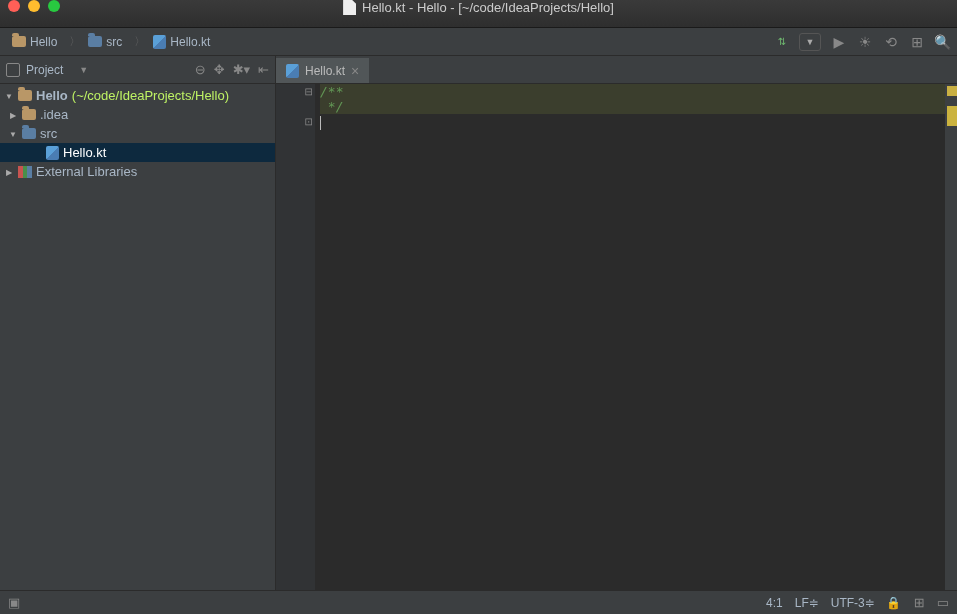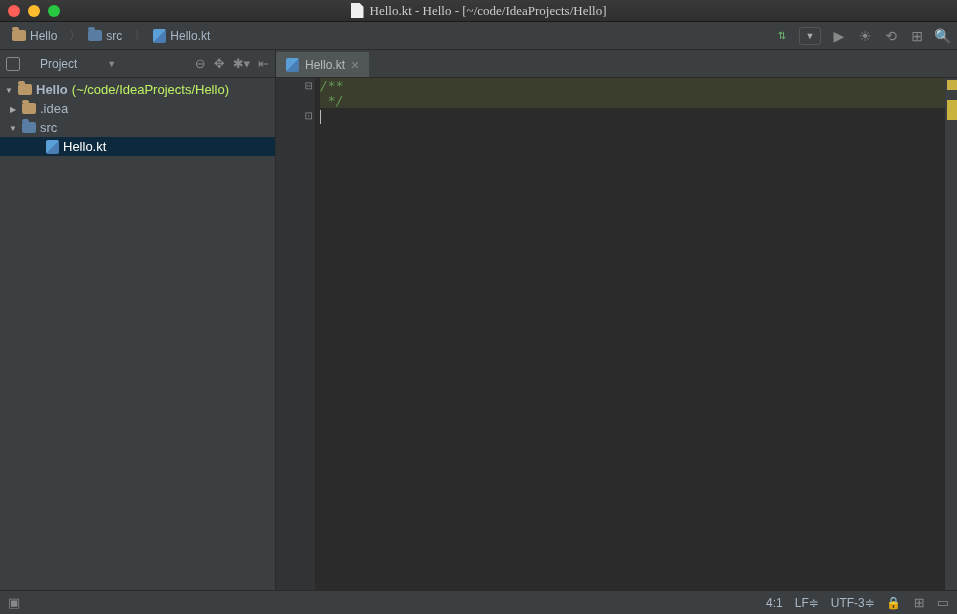--- a/index.html
+++ b/index.html
@@ -6,26 +6,25 @@
 body {
   width: 957px; height: 614px;
   font-family: "Helvetica Neue", Arial, sans-serif;
   font-size: 12px;
   background: #3c3f41;
   color: #a9b7c6;
   overflow: hidden;
   position: relative;
 }
 .titlebar {
-  height: 22px;
+  height: 28px;
   background: linear-gradient(#3a3a3a,#2e2e2e);
-  display: flex; align-items: center;
+  display: flex; 
   position: relative;
   border-bottom: 1px solid #1a1a1a;
-  font-family: Liberation Serif, serif;
 }
 .traffic { display: flex; gap: 8px; margin-left: 8px; }
 .dot { width: 12px; height: 12px; border-radius: 50%; }
 .dot.r { background:#ff5f57; } .dot.y { background:#ffbd2e; } .dot.g { background:#28c940; }
 .title-center {
   position: absolute; left: 0; right: 0; text-align: center;
   color: #ccc; font-size: 13px; display:flex; justify-content:center; align-items:center; gap:6px;
 }
 .file-ic { width:13px;height:15px;background:#eee;display:inline-block;clip-path:polygon(0 0,70% 0,100% 25%,100% 100%,0 100%); }
 .navrow {
@@ -47,21 +46,21 @@
 .dropdown-arrow{width:22px;height:18px;border:1px solid #555;border-radius:3px;display:flex;align-items:center;justify-content:center;font-size:9px;color:#aaa;}
 .content { display:flex; height: calc(100% - 22px - 28px - 24px); }
 .sidebar {
   width: 276px; background:#3c3f41; border-right:1px solid #2b2b2b;
   display:flex; flex-direction:column;
 }
 .side-hdr{
   height:28px;display:flex;align-items:center;justify-content:space-between;
   border-bottom:1px solid #2b2b2b;padding:0 6px;
 }
-.side-hdr-l{display:flex;align-items:center;gap:20px;color:#a9b7c6;}
+.side-hdr-l{display:flex;align-items:center;gap:6px;color:#a9b7c6;}
 .proj-ic{width:14px;height:14px;border:1px solid #888;border-radius:2px;display:inline-block;}
 .combo-arrow{font-size:9px;color:#888;margin-left:10px;}
 .side-hdr-r{display:flex;gap:8px;color:#888;font-size:13px;}
 .tree{padding:2px 0;font-size:13px;}
 .tree-row{display:flex;align-items:center;gap:4px;height:19px;padding-left:4px;}
 .tree-row.sel{background:#0d293e;color:#fff;}
 .arrow{width:10px;text-align:center;color:#aaa;font-size:10px;}
 .arrow.d::before{content:"▼";font-size:8px;}
 .arrow.r::before{content:"▶";font-size:8px;}
 .indent1{padding-left:8px;}
@@ -164,20 +163,25 @@
       </div>
       <div class="tree-row indent1">
         <span class="arrow d"></span>
         <span class="folder-ic blue"></span>
         <span>src</span>
       </div>
       <div class="tree-row indent3 sel">
         <span class="kt-ic"></span>
         <span>Hello.kt</span>
       </div>
+      <div class="tree-row">
+        <span class="arrow r"></span>
+        <span class="lib-ic"></span>
+        <span>External Libraries</span>
+      </div>
     </div>
   </div>
 
   <div class="editor">
     <div class="tabs">
       <div class="tab active">
         <span class="kt-ic"></span>
         <span>Hello.kt</span>
         <span class="tab-close">×</span>
       </div>

